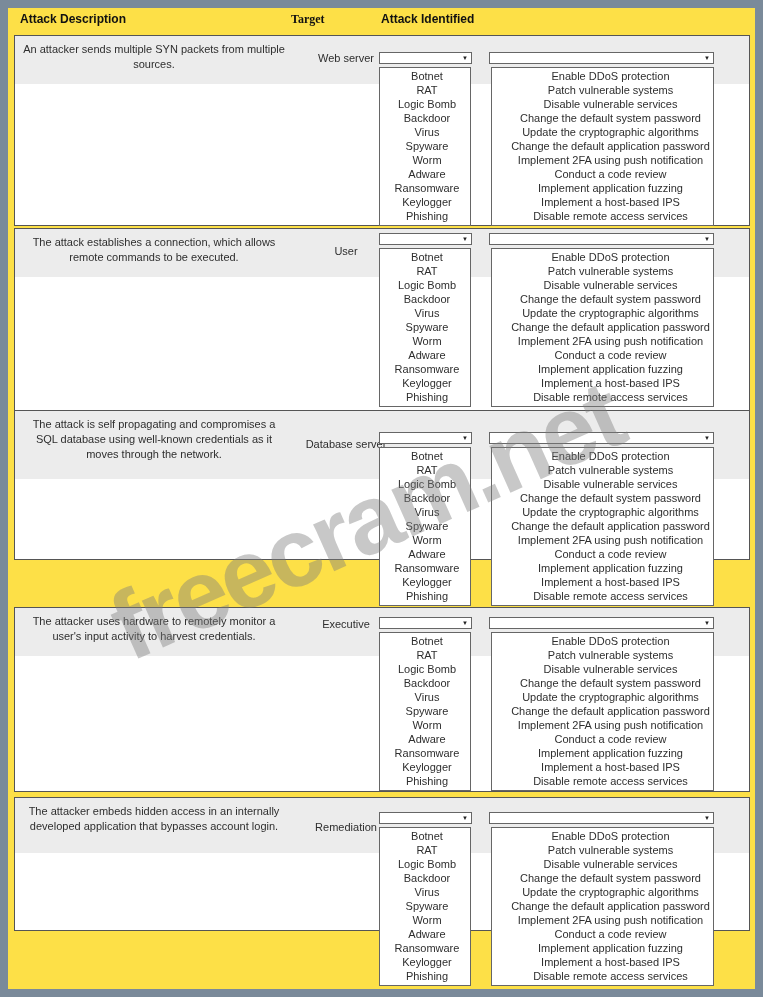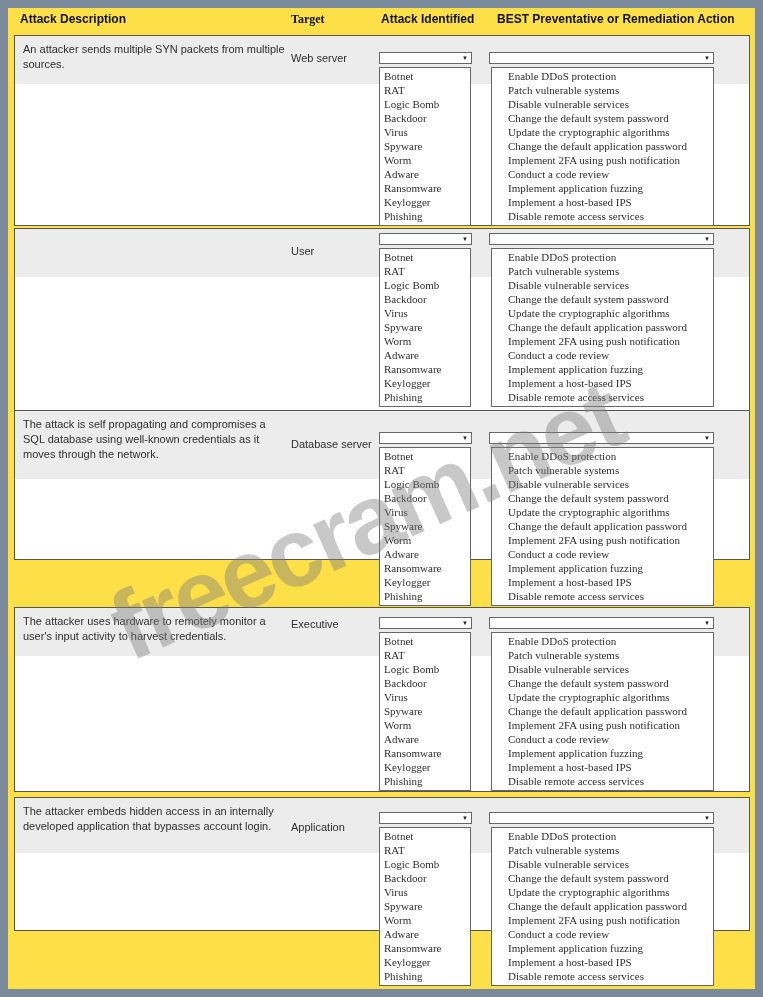--- a/index.html
+++ b/index.html
@@ -12,21 +12,21 @@
     position:absolute; left:8px; top:8px; width:747px; height:981px;
     background:#fde047; overflow:hidden;
   }
   
   .hdr { position:absolute; top:4px; left:0; width:100%; height:20px;
          font-size:12px; font-weight:bold; color:#111; }
   .hdr span { position:absolute; white-space:nowrap; }
   .h0 { left:12px; }  .h1 { left:283px;font-family:Liberation Serif, serif; } .h2 { left:373px;text-align:right; } .h3 { left:489px; }
   
   .row { position:absolute; left:6px; width:736px;
-         border:1px solid #555; background:#ffffff; }
+         border:1px solid #555; background:#ffffff;text-align:center; }
   .r0 { top:27px;  height:191px; --band:48px; --ctl:16px; --tgt:16px; }
   .r1 { top:220px; height:183px; --band:48px; --ctl:4px;  --tgt:16px; }
   .r2 { top:402px; height:150px; --band:68px; --ctl:21px; --tgt:27px; }
   .r3 { top:599px; height:185px; --band:48px; --ctl:9px;  --tgt:10px; }
   .r4 { top:789px; height:134px; --band:55px; --ctl:14px; --tgt:23px; }
   .band { position:absolute; left:0; top:0; width:100%; height:var(--band);
           background:#ececec; }
   .desc { position:absolute; left:8px; top:6px; width:262px;
           font-size:11px; line-height:15px; color:#2e2e2e; }
   .target { position:absolute; left:276px; top:var(--tgt); width:110px;
@@ -34,21 +34,21 @@
   
   .combo { position:absolute; top:var(--ctl); height:12px; background:#fff;
            border:1px solid #666; }
   .combo .arr { position:absolute; right:3px; top:1px; font-size:6px;
                 line-height:9px; color:#222; }
   .combo-attack { left:364px; width:93px; }
   .combo-action { left:474px; width:225px; }
   
   .listbox { position:absolute; top:calc(var(--ctl) + 15px); background:#fff;
              border:1px solid #666; padding:1px 0 2px 4px;
-             font-size:11px; line-height:14px; color:#2e2e2e;font-family:Liberation Serif, serif; }
+             font-size:11px; line-height:14px; color:#2e2e2e; }
   .list-attack { left:364px; width:92px;  }
   .list-action { left:476px; width:223px;padding-left:16px; }
   .opt { white-space:nowrap; }
   
   .wm-site {
     position:absolute; left:38px; top:388px; width:640px; height:250px;
     display:flex; align-items:center; justify-content:center;
     transform:rotate(-24deg);
     font-size:97px; font-weight:bold; letter-spacing:-3px;
     color:rgba(125,125,125,0.42); pointer-events:none; z-index:6;
@@ -63,21 +63,20 @@
 </style>
 </head>
 <body>
 
 <div class="page">
 
   <div class="hdr">
     <span class="h0">Attack Description</span>
     <span class="h1">Target</span>
     <span class="h2">Attack Identified</span>
-    <span class="h3">BEST Preventative or Remediation Action</span>
   </div>
 
   <div class="row r0">
     <div class="band"></div>
     <div class="desc">An attacker sends multiple SYN packets from multiple sources.</div>
     <div class="target">Web server</div>
     <div class="combo combo-attack">
         <span class="arr">▼</span>
       </div>
     <div class="listbox list-attack">
@@ -106,20 +105,21 @@
         <div class="opt">Implement 2FA using push notification</div>
         <div class="opt">Conduct a code review</div>
         <div class="opt">Implement application fuzzing</div>
         <div class="opt">Implement a host-based IPS</div>
         <div class="opt">Disable remote access services</div>
       </div>
   </div>
 
   <div class="row r1">
     <div class="band"></div>
+    <div class="desc">The attack establishes a connection, which allows remote commands to be executed.</div>
     <div class="target">User</div>
     <div class="combo combo-attack">
         <span class="arr">▼</span>
       </div>
     <div class="listbox list-attack">
         <div class="opt">Botnet</div>
         <div class="opt">RAT</div>
         <div class="opt">Logic Bomb</div>
         <div class="opt">Backdoor</div>
         <div class="opt">Virus</div>
@@ -220,21 +220,21 @@
         <div class="opt">Conduct a code review</div>
         <div class="opt">Implement application fuzzing</div>
         <div class="opt">Implement a host-based IPS</div>
         <div class="opt">Disable remote access services</div>
       </div>
   </div>
 
   <div class="row r4">
     <div class="band"></div>
     <div class="desc">The attacker embeds hidden access in an internally developed application that bypasses account login.</div>
-    <div class="target">Application</div>
+    <div class="target">Remediation</div>
     <div class="combo combo-attack">
         <span class="arr">▼</span>
       </div>
     <div class="listbox list-attack">
         <div class="opt">Botnet</div>
         <div class="opt">RAT</div>
         <div class="opt">Logic Bomb</div>
         <div class="opt">Backdoor</div>
         <div class="opt">Virus</div>
         <div class="opt">Spyware</div>

